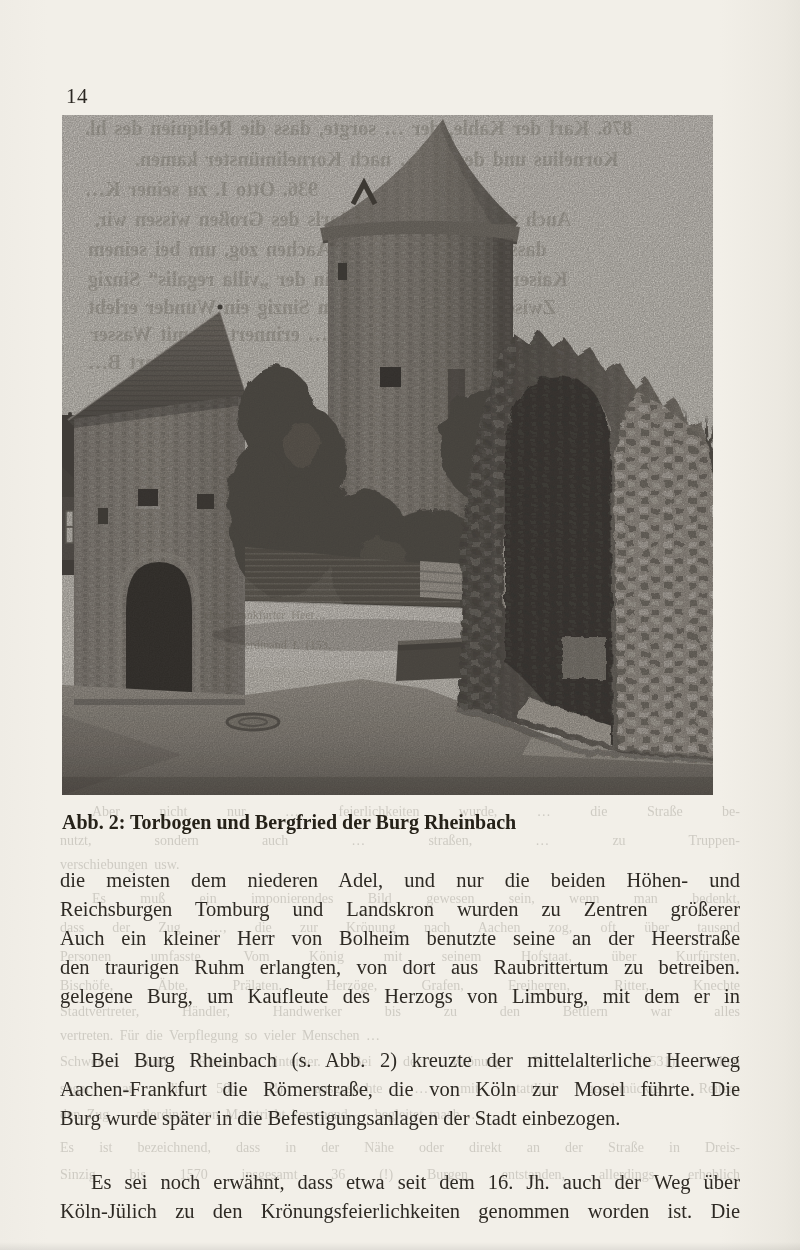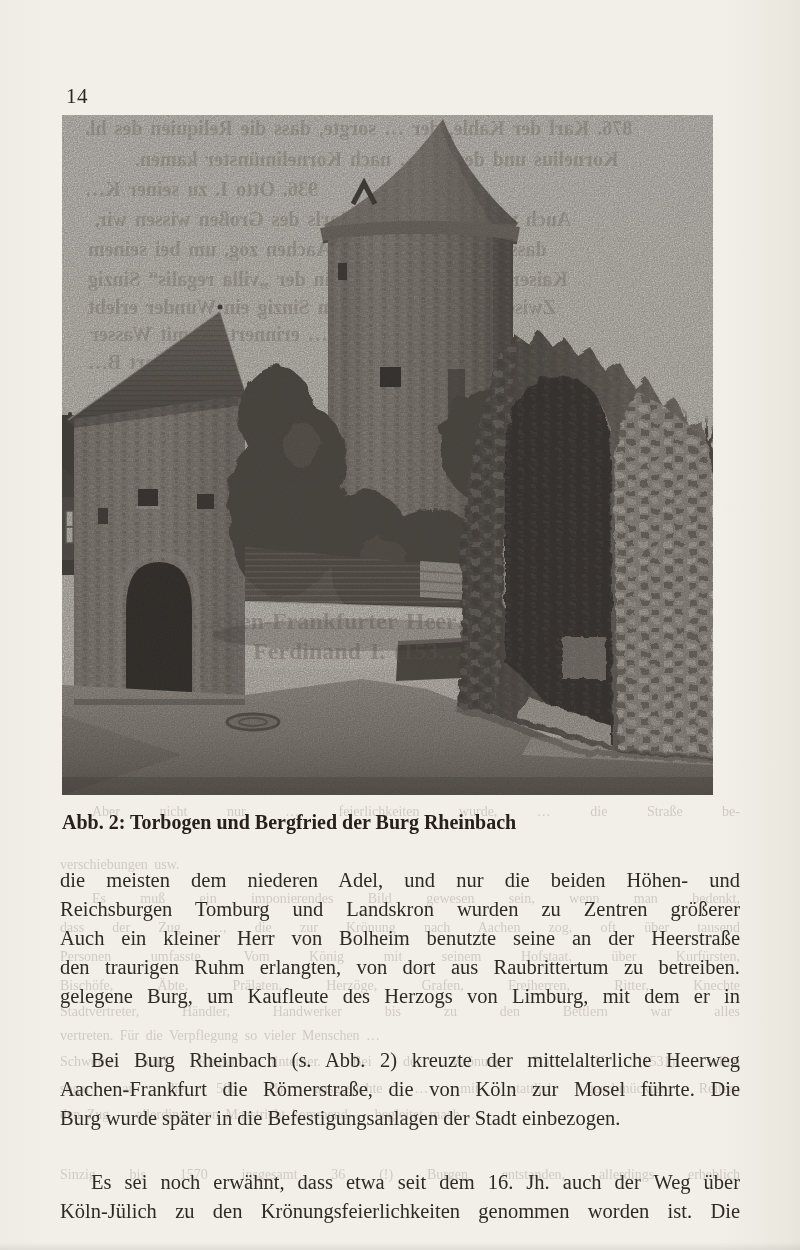--- a/index.html
+++ b/index.html
@@ -20,21 +20,21 @@
   }
   .photo svg{position:absolute;inset:0;z-index:1;}
   .bt{position:absolute;white-space:nowrap;font-family:"Liberation Serif",serif;
       color:rgba(104,98,87,.30);filter:blur(.35px);word-spacing:3px;}
   .photo .sky-bt{z-index:0;font-size:20px;font-weight:600;}
   .mir{transform:scaleX(-1);}
   .bold{font-weight:700;}
   #g1{left:23px;top:2px}#g2{left:73px;top:33px}#g3{left:23px;top:63px}
   #g4{left:33px;top:93px}#g5{left:26px;top:123px}#g6{left:26px;top:153px}
   #g7{left:26px;top:181px}#g8{left:28px;top:208px}#g9{left:26px;top:236px}
-  .wall-bt{z-index:2;font-size:24px;font-weight:700;color:rgba(92,86,76,.38);}
+  .wall-bt{z-index:2;font-size:12px;font-weight:400;color:rgba(92,86,76,.38);}
   #w1{left:130px;top:493px}#w2{left:158px;top:523px}
 
   
   .bt-page{font-size:14px;font-weight:400;color:rgba(116,110,99,.28);}
   .bt-wide{white-space:normal;text-align:justify;text-align-last:justify;}
   #c1{left:92px;top:804px;width:648px}
   #c2{left:60px;top:833px;width:680px}
   #c3{left:60px;top:857px}
   #b1{left:92px;top:891px;width:648px}#b2{left:60px;top:920px;width:680px}
   #b3{left:60px;top:949px;width:680px}#b4{left:60px;top:978px;width:680px}
@@ -242,30 +242,32 @@
 
       <rect width="651" height="680" fill="rgba(112,105,92,.05)"></rect>
       <rect width="651" height="680" filter="url(#grainF)" opacity=".5"></rect>
     </svg>
 
     <div class="bt wall-bt" id="w1">…chen-Frankfurter Heer…</div>
     <div class="bt wall-bt" id="w2">… Ferdinand I. (153…</div>
   </figure>
 
   <div class="bt bt-page bt-wide" id="c1">Aber nicht nur … feierlichkeiten wurde, … die Straße be-</div>
+  <div class="bt bt-page bt-wide" id="c2">nutzt, sondern auch … straßen, … zu Truppen-</div>
   <div class="bt bt-page" id="c3">verschiebungen usw.</div>
   <div class="bt bt-page bt-wide" id="b1">Es muß ein imponierendes Bild gewesen sein, wenn man bedenkt,</div>
   <div class="bt bt-page bt-wide" id="b2">dass der Zug …, die zur Krönung nach Aachen zog, oft über tausend</div>
   <div class="bt bt-page bt-wide" id="b3">Personen umfasste. Vom König mit seinem Hofstaat, über Kurfürsten,</div>
   <div class="bt bt-page bt-wide" id="b4">Bischöfe, Äbte, Prälaten, Herzöge, Grafen, Freiherren, Ritter, Knechte</div>
   <div class="bt bt-page bt-wide" id="b5">Stadtvertreter, Händler, Handwerker bis zu den Bettlern war alles</div>
   <div class="bt bt-page" id="b6">vertreten. Für die Verpflegung so vieler Menschen …</div>
   <div class="bt bt-page bt-wide" id="b7">Schweine und Rinder hinterher. Bei der Krönung Karls V. (1531) sollen</div>
   <div class="bt bt-page bt-wide" id="b8">sogar an die 500 (!) ausgesuchte … mit stattlich geschmückten Reitern</div>
   <div class="bt bt-page" id="b9">den Zug — allerdings von Maastricht kommend — begleitet mach …</div>
+  <div class="bt bt-page bt-wide" id="b10">Es ist bezeichnend, dass in der Nähe oder direkt an der Straße in Dreis-</div>
   <div class="bt bt-page bt-wide" id="b11">Sinzig bis 1570 insgesamt 36 (!) Burgen entstanden, allerdings erheblich</div>
 
   <figcaption class="caption">
     <div>Abb. 2: Torbogen und Bergfried der Burg Rheinbach</div>
   </figcaption>
 
   <main class="bodytext">
     <div class="ln">die meisten dem niederen Adel, und nur die beiden Höhen- und</div>
     <div class="ln">Reichsburgen Tomburg und Landskron wurden zu Zentren größerer</div>
     <div class="ln">Auch ein kleiner Herr von Bolheim benutzte seine an der Heerstraße</div>

